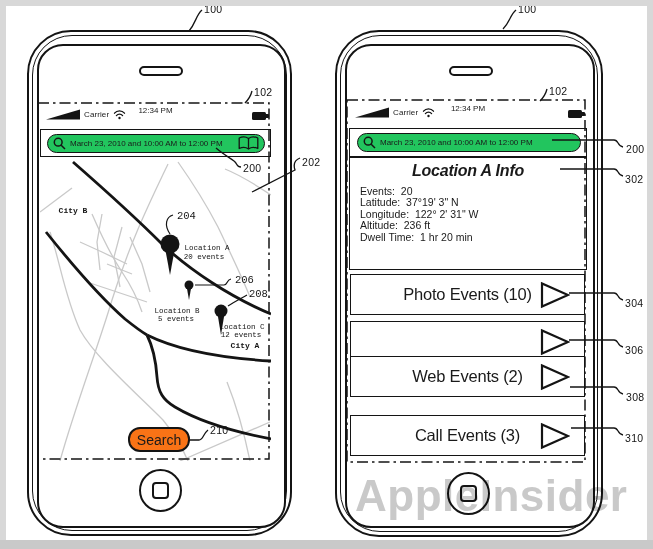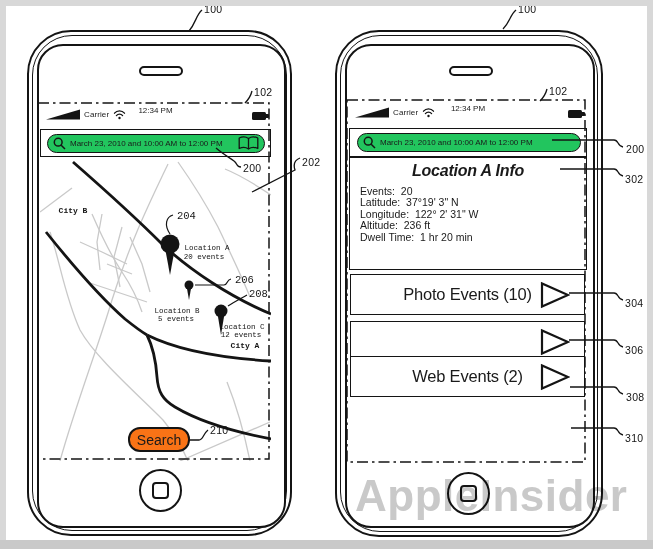--- a/index.html
+++ b/index.html
@@ -207,20 +207,26 @@
           <polygon points="2,2 2,25 28,13.5" fill="#fff" stroke="#141414" stroke-width="2.2"></polygon>
         </svg>
     </div>
     <div class="evbtn" style="left:13px; top:289px; width:235px; height:41px;">
       <svg class="tri" width="30" height="27">
           <polygon points="2,2 2,25 28,13.5" fill="#fff" stroke="#141414" stroke-width="2.2"></polygon>
         </svg>
     </div>
     <div class="evbtn" style="left:13px; top:324px; width:235px; height:41px;">
       <span class="lbl">Web Events (2)</span>
+      <svg class="tri" width="30" height="27">
+          <polygon points="2,2 2,25 28,13.5" fill="#fff" stroke="#141414" stroke-width="2.2"></polygon>
+        </svg>
+    </div>
+    <div class="evbtn" style="left:13px; top:383px; width:235px; height:41px;">
+      <span class="lbl">Call Events (3)</span>
       <svg class="tri" width="30" height="27">
           <polygon points="2,2 2,25 28,13.5" fill="#fff" stroke="#141414" stroke-width="2.2"></polygon>
         </svg>
     </div>
 
     <div class="home" style="left:110px; top:440px;">
       <div class="home-sq"></div>
     </div>
   </div>
 

